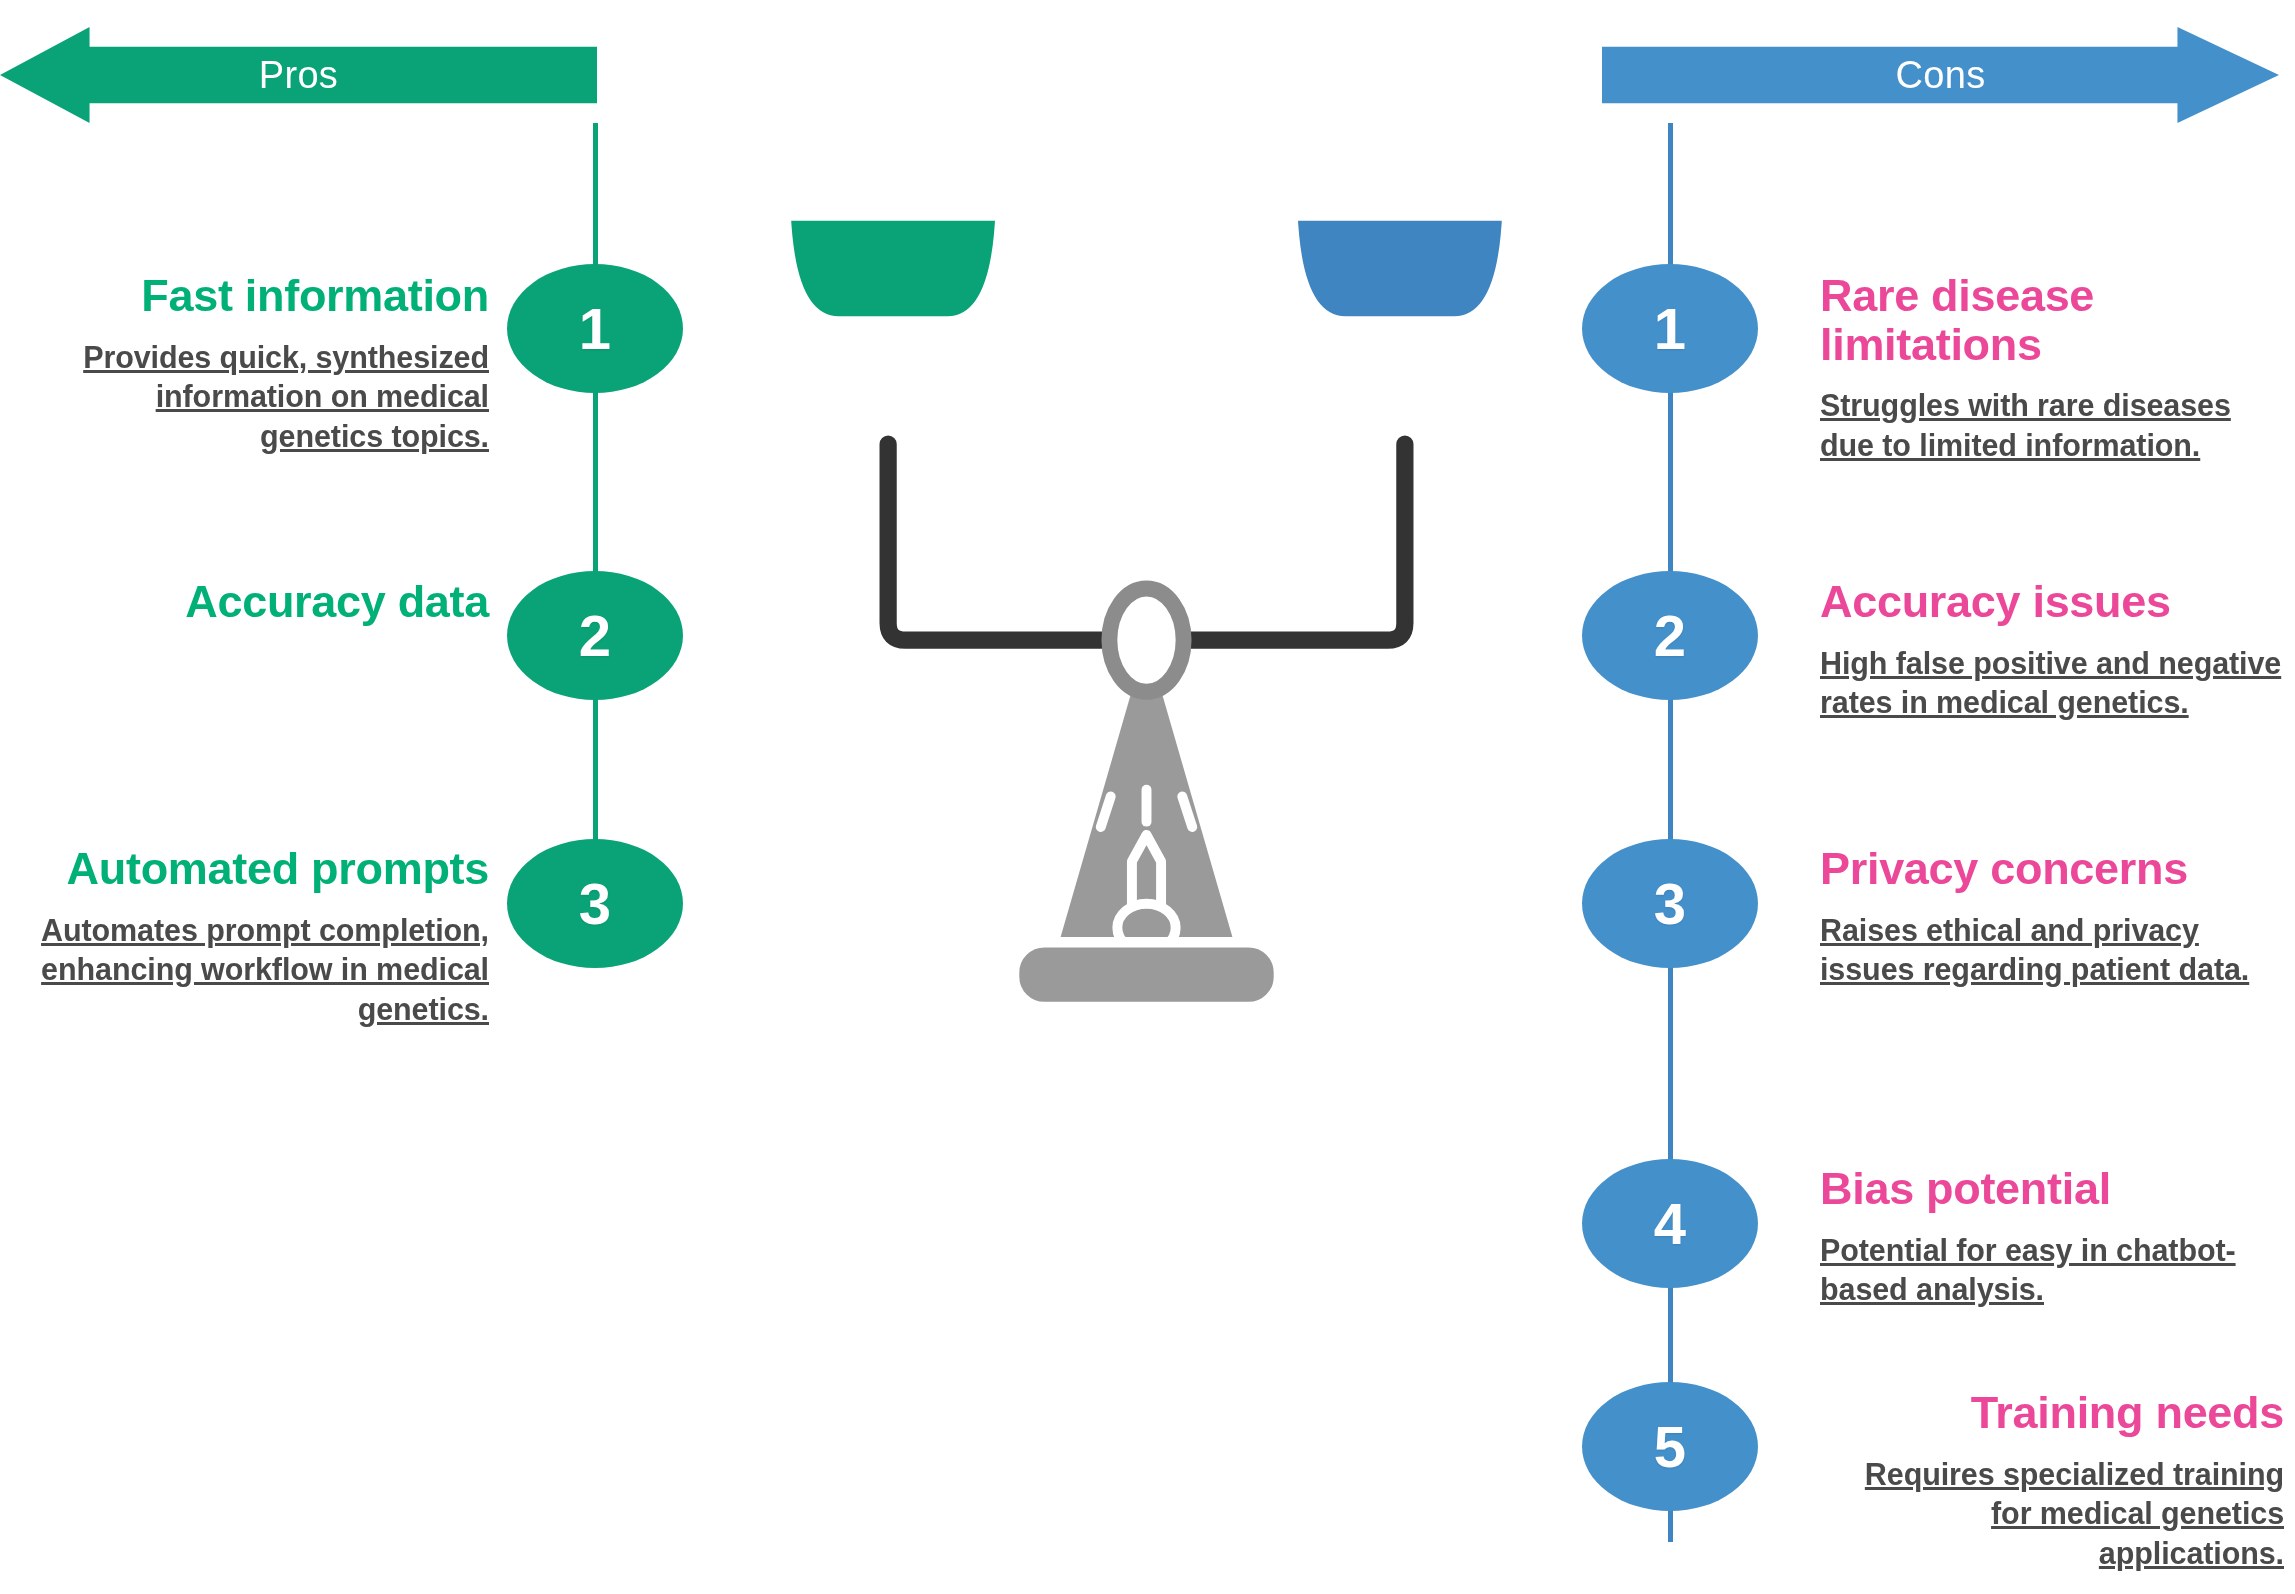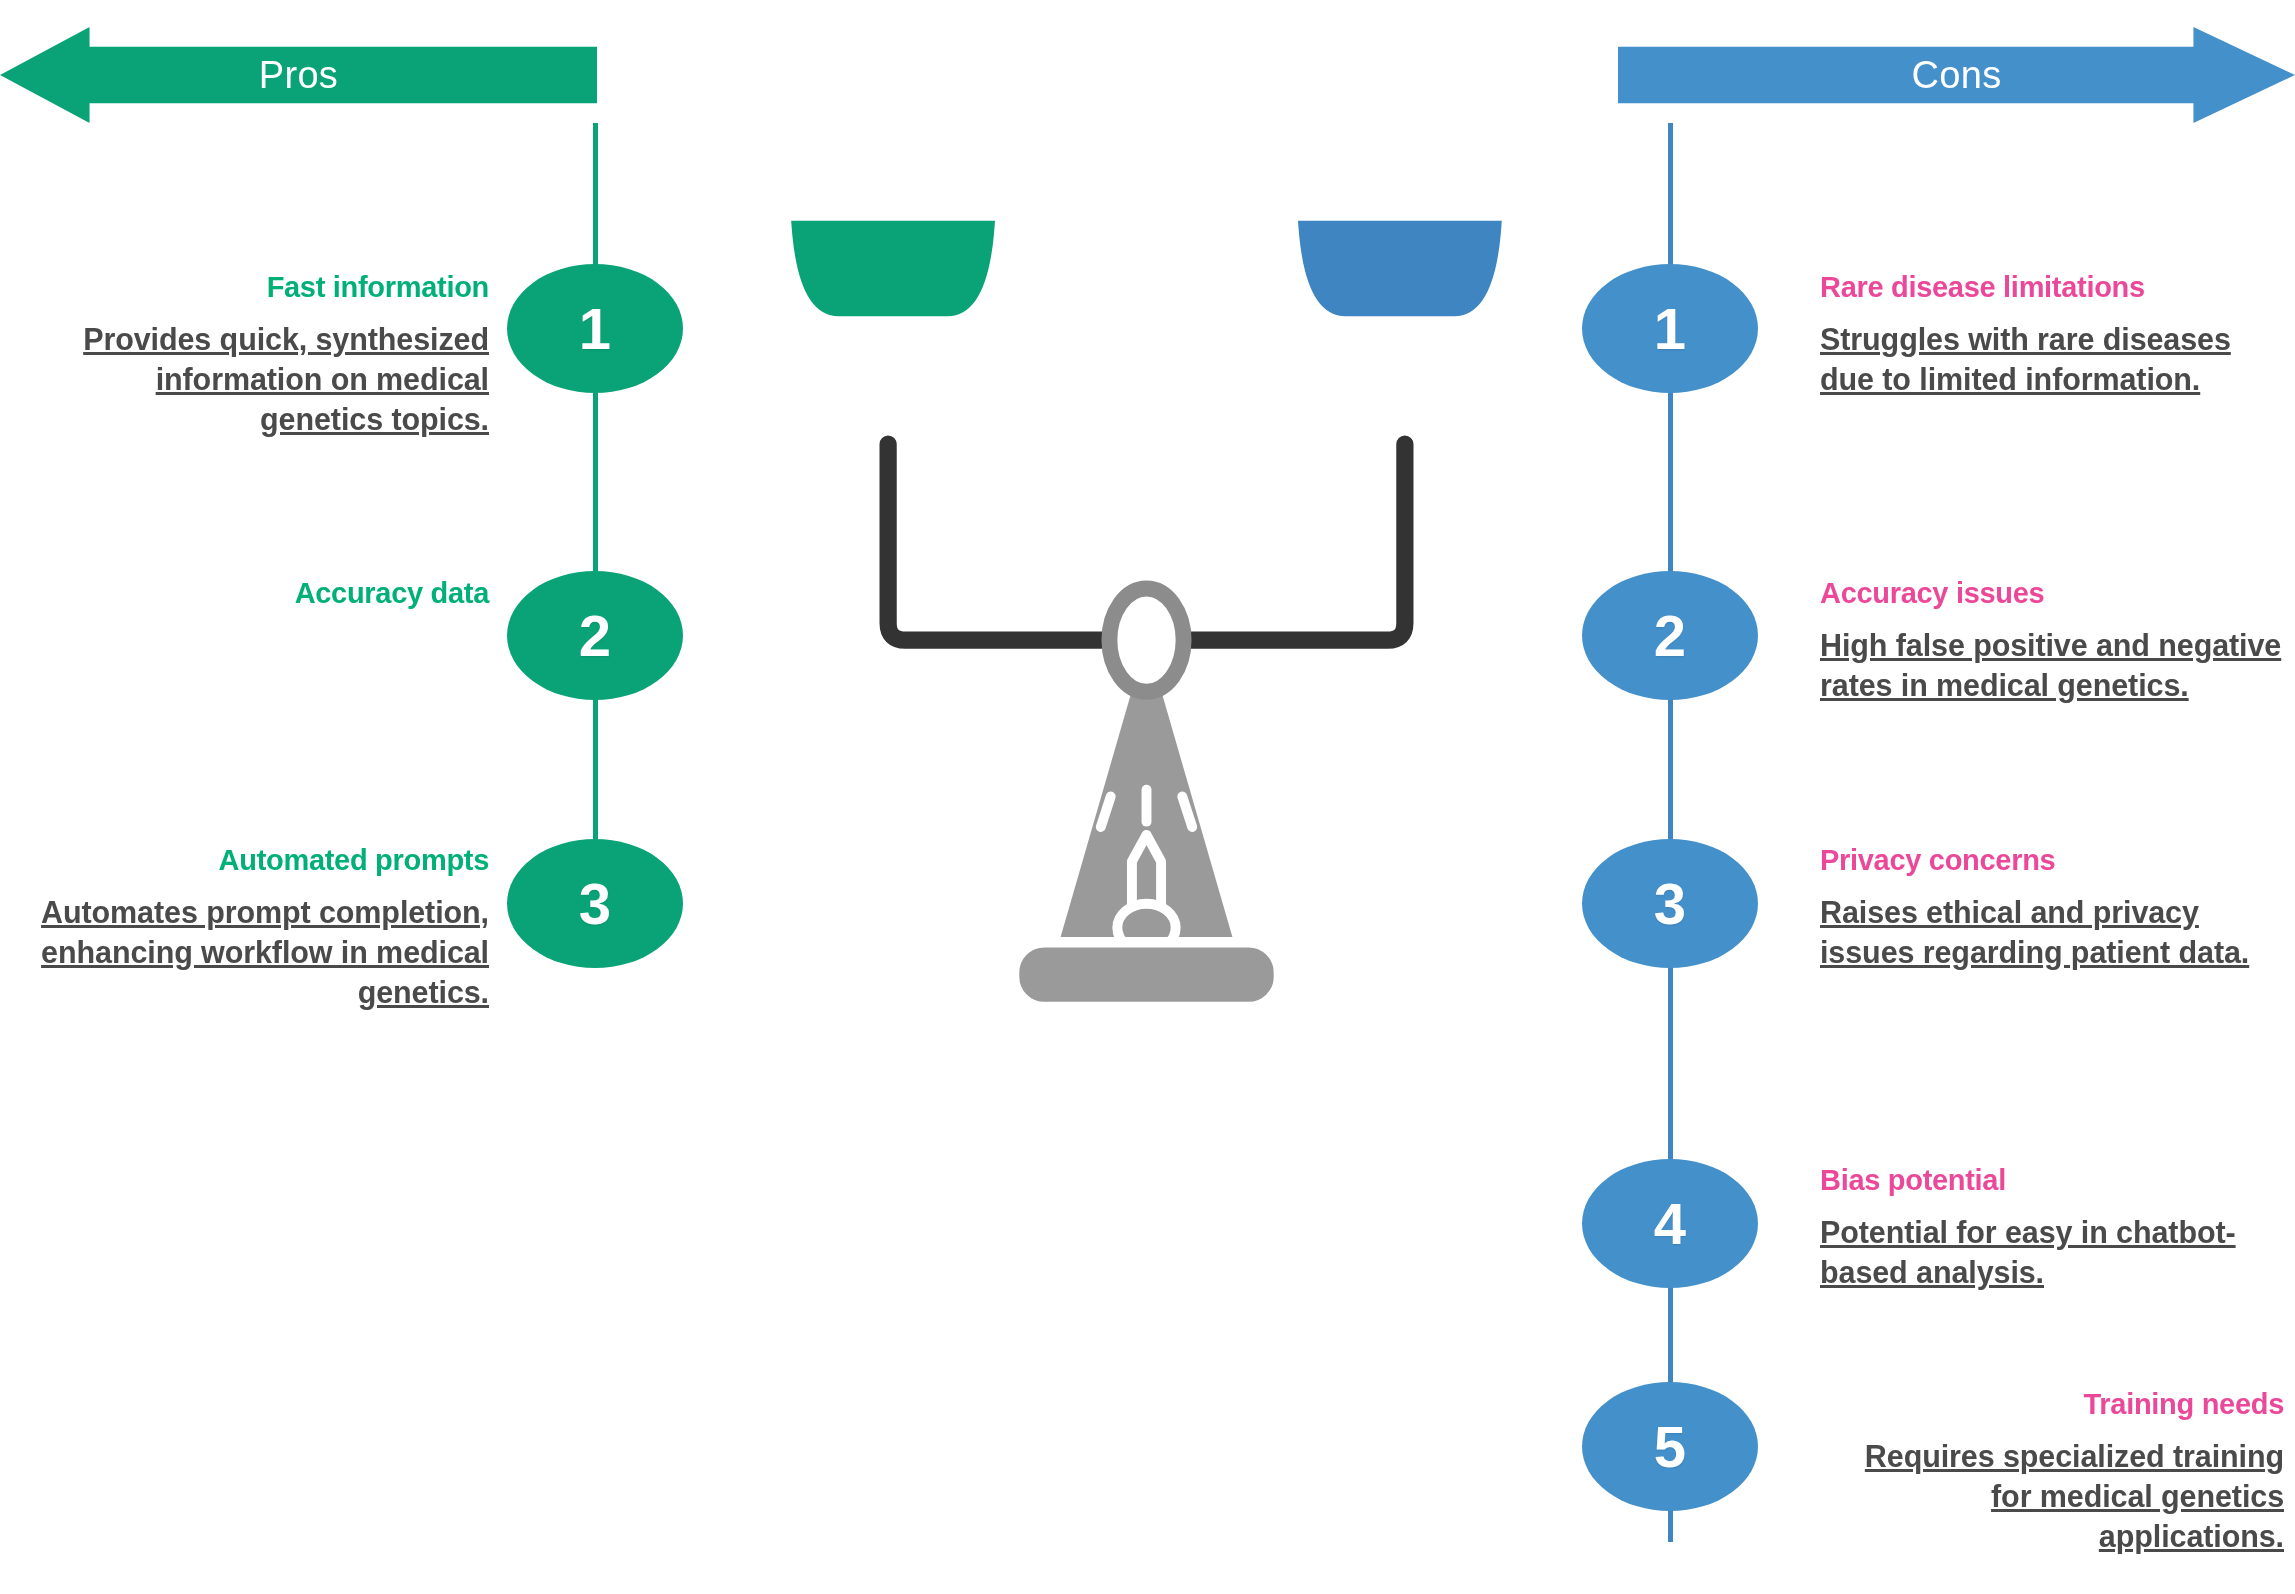--- a/index.html
+++ b/index.html
@@ -14,21 +14,21 @@
 
   
   .banner { position:absolute; top:26.5px; height:96px; }
   .banner-label {
     position:absolute; top:50%; left:50%;
     transform:translate(-50%,-50%);
     color:#ffffff; font-size:38px; font-weight:normal;
     letter-spacing:0.3px; white-space:nowrap;
   }
   .pros-banner { left:0px; width:597px; }
-  .cons-banner { right:0px; width:677px; }
+  .cons-banner { right:16px; width:677px; }
 
   .arrow-svg { display:block; width:100%; height:100%; }
 
   
   .spine {
     position:absolute; width:4.6px;
   }
   .spine-pros { left:593px; background:#0AA377; }
   .spine-cons { left:1668px; background:#3E85C2; }
 
@@ -48,21 +48,21 @@
   }
   .marker-pros { background:#0AA377; left:507px; }
   .marker-cons { background:#4490CB; left:1582px; }
 
   
   .txt-block { position:absolute; }
   .txt-pros { right:1806px; text-align:right; width:464px; }
   .txt-cons { left:1820px; text-align:left;  width:464px; }
 
   .item-title {
-    font-size:29px; font-weight:bold;
+    font-size:45px; font-weight:bold;
     line-height:1.08; letter-spacing:-0.3px;
   }
   .title-pros { color:#00B077; }
   .title-cons { color:#ec4899; }
 
   .item-desc {
     margin-top:17px;
     font-size:30.5px; font-weight:bold;
     line-height:1.30; color:#4A4A4A;
     letter-spacing:-0.1px;

